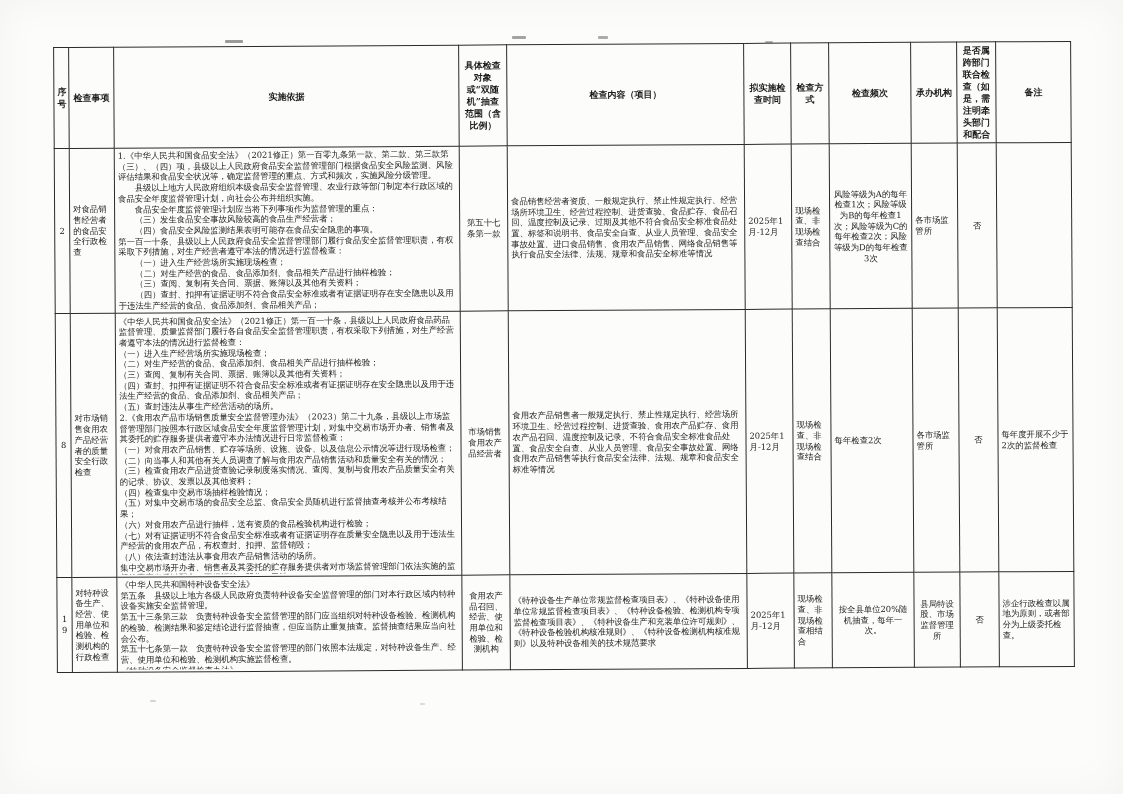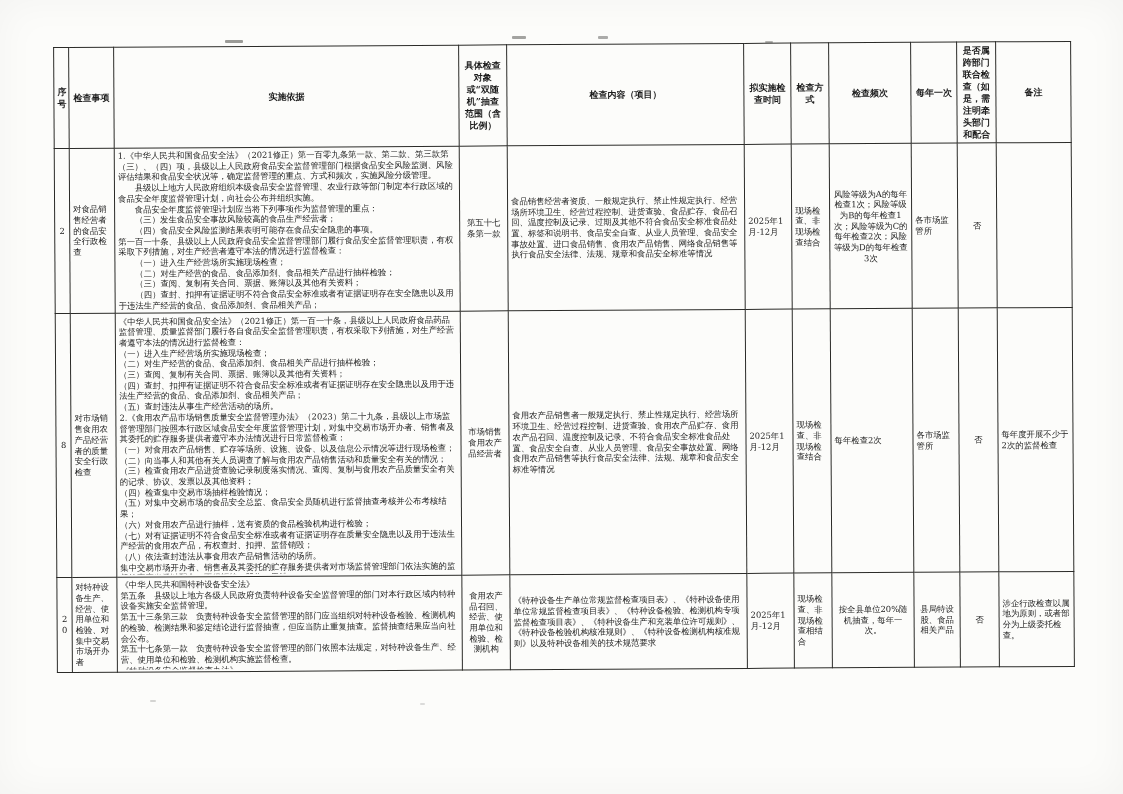--- a/index.html
+++ b/index.html
@@ -81,21 +81,21 @@
     <tbody>
         <tr class="row-header">
       <th>序号</th>
       <th>检查事项</th>
       <th>实施依据</th>
       <th>具体检查对象或“双随机”抽查范围（含比例）</th>
       <th>检查内容（项目）</th>
       <th>拟实施检查时间</th>
       <th>检查方式</th>
       <th>检查频次</th>
-      <th>每年一次</th>
+      <th>承办机构</th>
       <th>是否属跨部门联合检查（如是，需注明牵头部门和配合</th>
       <th>备注</th>
     </tr>
 
     <tr class="row-16">
       <td class="c-center">
             <span class="txt c-center">2</span>
           </td>
       <td class="c-left">
             <span class="txt">对食品销售经营者的食品安全行政检查</span>
@@ -185,24 +185,24 @@
       <td class="c-center">
             <span class="txt c-center">否</span>
           </td>
       <td class="c-left">
             <span class="txt">每年度开展不少于2次的监督检查</span>
           </td>
     </tr>
 
     <tr class="row-18">
       <td class="c-center">
-            <span class="txt c-center">20</span>
-          </td>
-      <td class="c-left">
-            <span class="txt">对特种设备生产、经营、使用单位和检验、对集中交易市场开办者</span>
+            <span class="txt c-center">19</span>
+          </td>
+      <td class="c-left">
+            <span class="txt">对特种设备生产、经营、使用单位和检验、检测机构的行政检查</span>
           </td>
       <td class="c-left v-top">
             <span class="txt clip-18">《中华人民共和国特种设备安全法》
 第五条　县级以上地方各级人民政府负责特种设备安全监督管理的部门对本行政区域内特种设备实施安全监督管理。
 第五十三条第三款　负责特种设备安全监督管理的部门应当组织对特种设备检验、检测机构的检验、检测结果和鉴定结论进行监督抽查，但应当防止重复抽查。监督抽查结果应当向社会公布。
 第五十七条第一款　负责特种设备安全监督管理的部门依照本法规定，对特种设备生产、经营、使用单位和检验、检测机构实施监督检查。
 《特种设备安全监督检查办法》
 第十八条　市场监督管理部门对其他部门移送、上级交办、投诉、举报等途径和检验、检测、监测等方式发现的特种设备安全违法行为或者事故隐患线索，根据需要可以对特种设备生产、经营、使用单位和检验、检测机构实施监督检查。</span>
           </td>
       <td class="c-center">
@@ -214,21 +214,21 @@
       <td class="c-left">
             <span class="txt">2025年1月-12月</span>
           </td>
       <td class="c-left">
             <span class="txt">现场检查、非现场检查相结合</span>
           </td>
       <td class="c-center">
             <span class="txt c-center">按全县单位20%随机抽查，每年一次。</span>
           </td>
       <td class="c-center">
-            <span class="txt c-center">县局特设股、食品相关产品</span>
+            <span class="txt c-center">县局特设股、市场监督管理所</span>
           </td>
       <td class="c-center">
             <span class="txt c-center">否</span>
           </td>
       <td class="c-left">
             <span class="txt">涉企行政检查以属地为原则，或者部分为上级委托检查。</span>
           </td>
     </tr>
   </tbody>
     </table>

